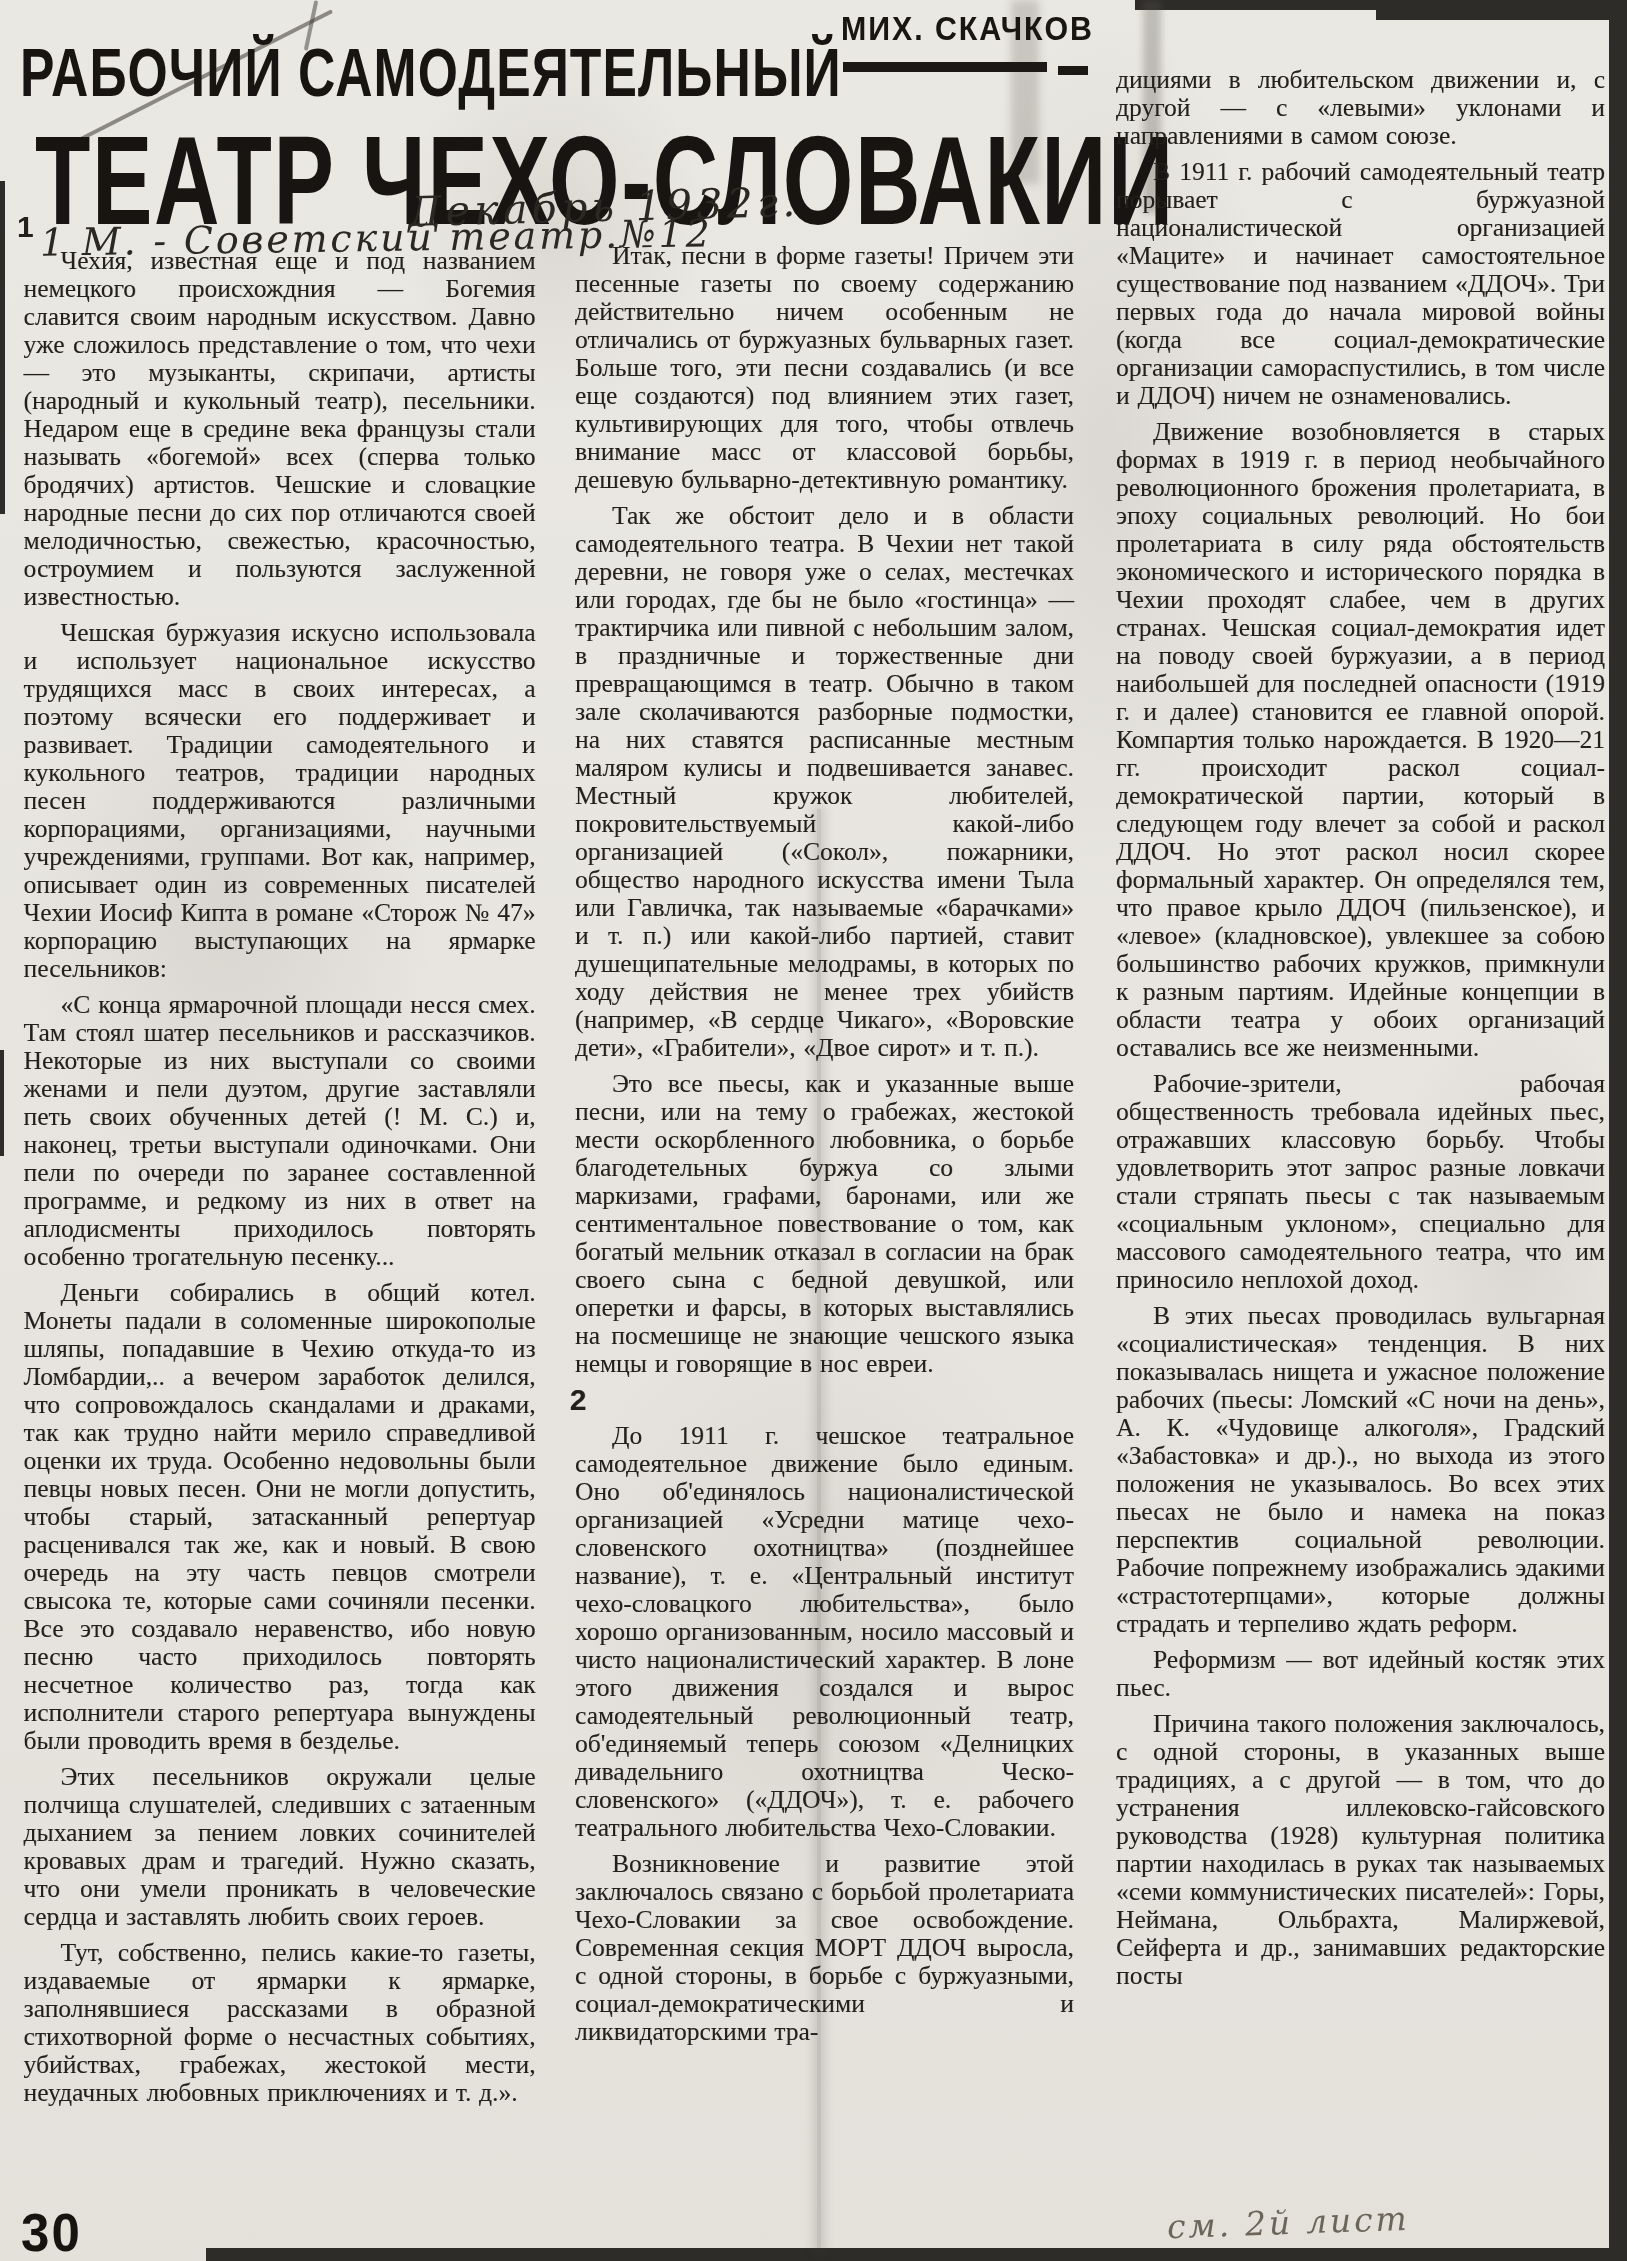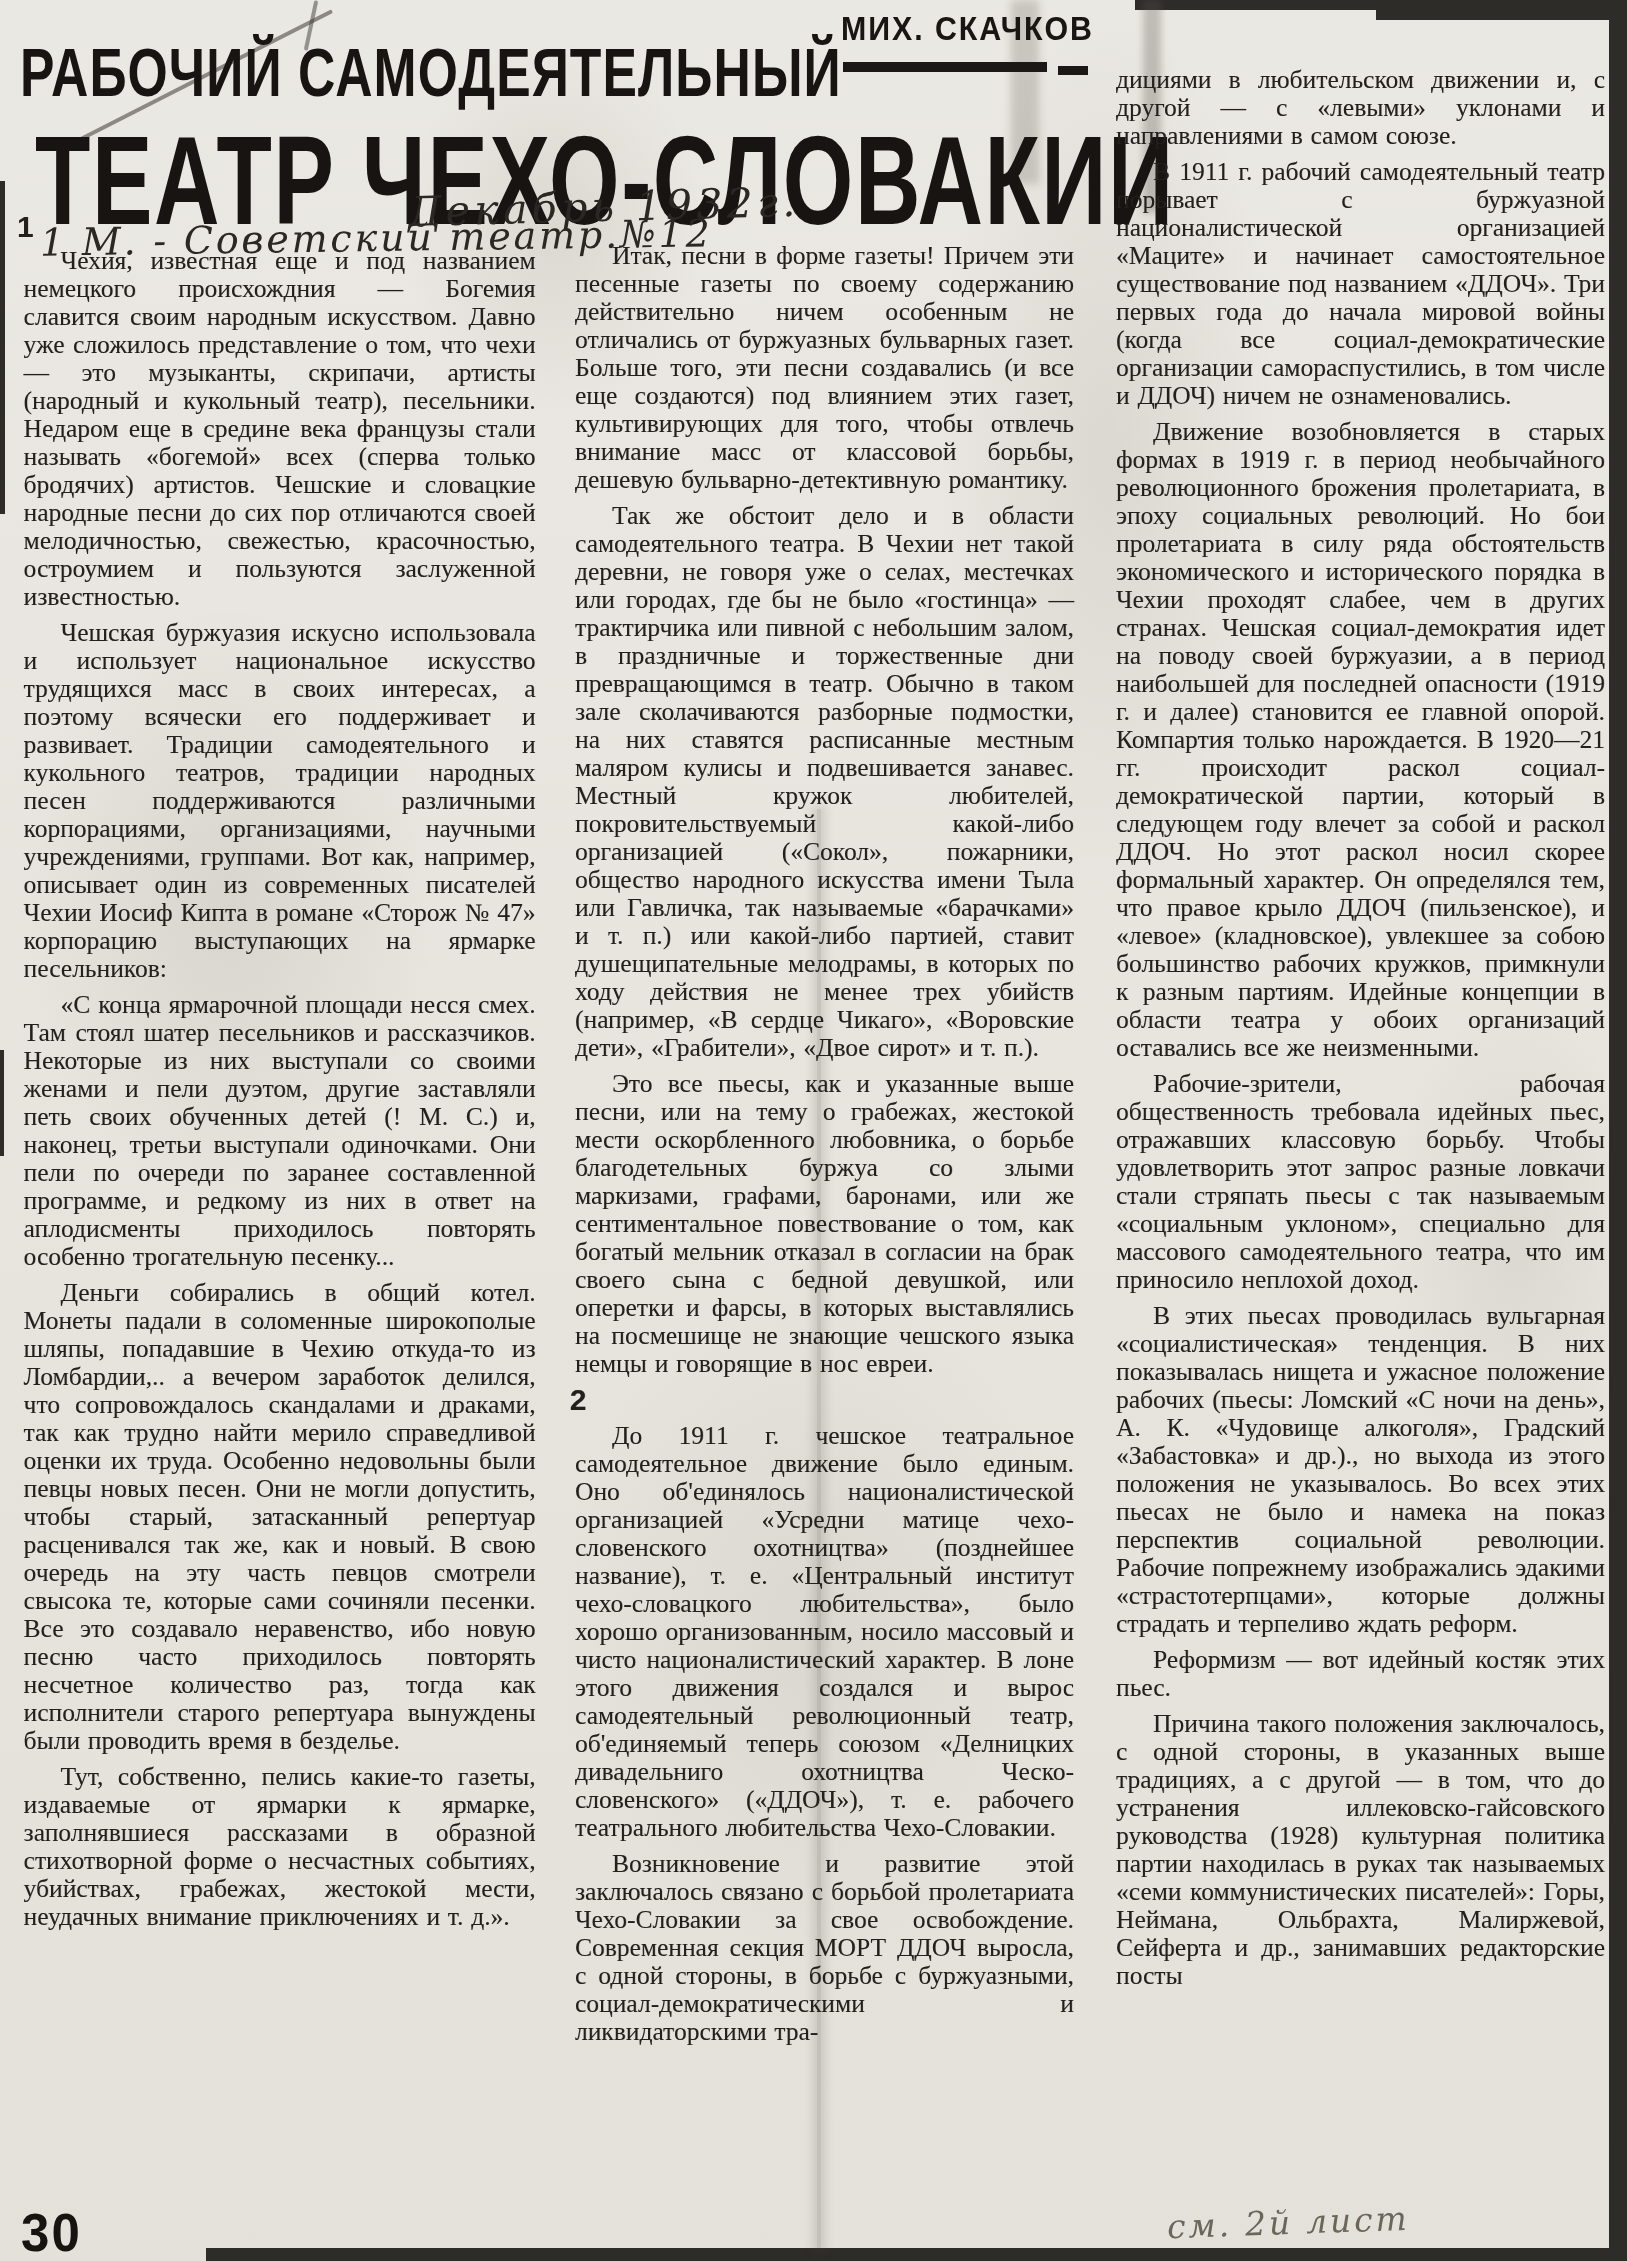--- a/index.html
+++ b/index.html
@@ -113,21 +113,22 @@
   <div class="hw hw-date">Декабрь 1932г.</div>
   <div class="hw hw-source">1 М. - Советский театр.№12</div>
 
   <div class="sec-1">1</div>
 
   <div class="col col-1">
     <p>Чехия, известная еще и под названием немецкого происхождния — Богемия славится своим народным искусством. Давно уже сложилось представление о том, что чехи — это музыканты, скрипачи, артисты (народный и кукольный театр), песельники. Недаром еще в средине века французы стали называть «богемой» всех (сперва только бродячих) артистов. Чешские и словацкие народные песни до сих пор отличаются своей мелодичностью, свежестью, красочностью, остроумием и пользуются заслуженной известностью.</p>
     <p>Чешская буржуазия искусно использовала и использует национальное искусство трудящихся масс в своих интересах, а поэтому всячески его поддерживает и развивает. Традиции самодеятельного и кукольного театров, традиции народных песен поддерживаются различными корпорациями, организациями, научными учреждениями, группами. Вот как, например, описывает один из современных писателей Чехии Иосиф Кипта в романе «Сторож № 47» корпорацию выступающих на ярмарке песельников:</p>
     <p>«С конца ярмарочной площади несся смех. Там стоял шатер песельников и рассказчиков. Некоторые из них выступали со своими женами и пели дуэтом, другие заставляли петь своих обученных детей (! М. С.) и, наконец, третьи выступали одиночками. Они пели по очереди по заранее составленной программе, и редкому из них в ответ на аплодисменты приходилось повторять особенно трогательную песенку...</p>
     <p>Деньги собирались в общий котел. Монеты падали в соломенные широкополые шляпы, попадавшие в Чехию откуда-то из Ломбардии,.. а вечером заработок делился, что сопровождалось скандалами и драками, так как трудно найти мерило справедливой оценки их труда. Особенно недовольны были певцы новых песен. Они не могли допустить, чтобы старый, затасканный репертуар расценивался так же, как и новый. В свою очередь на эту часть певцов смотрели свысока те, которые сами сочиняли песенки. Все это создавало неравенство, ибо новую песню часто приходилось повторять несчетное количество раз, тогда как исполнители старого репертуара вынуждены были проводить время в безделье.</p>
-    <p>Тут, собственно, пелись какие-то газеты, издаваемые от ярмарки к ярмарке, заполнявшиеся рассказами в образной стихотворной форме о несчастных событиях, убийствах, грабежах, жестокой мести, неудачных внимание приключениях и т. д.».</p>
+    <p>Этих песельников окружали целые полчища слушателей, следивших с затаенным дыханием за пением ловких сочинителей кровавых драм и трагедий. Нужно сказать, что они умели проникать в человеческие сердца и заставлять любить своих героев.</p>
+    <p>Тут, собственно, пелись какие-то газеты, издаваемые от ярмарки к ярмарке, заполнявшиеся рассказами в образной стихотворной форме о несчастных событиях, убийствах, грабежах, жестокой мести, неудачных любовных приключениях и т. д.».</p>
   </div>
 
   <div class="col col-2">
     <p>Итак, песни в форме газеты! Причем эти песенные газеты по своему содержанию действительно ничем особенным не отличались от буржуазных бульварных газет. Больше того, эти песни создавались (и все еще создаются) под влиянием этих газет, культивирующих для того, чтобы отвлечь внимание масс от классовой борьбы, дешевую бульварно-детективную романтику.</p>
     <p>Так же обстоит дело и в области самодеятельного театра. В Чехии нет такой деревни, не говоря уже о селах, местечках или городах, где бы не было «гостинца» — трактирчика или пивной с небольшим залом, в праздничные и торжественные дни превращающимся в театр. Обычно в таком зале сколачиваются разборные подмостки, на них ставятся расписанные местным маляром кулисы и подвешивается занавес. Местный кружок любителей, покровительствуемый какой-либо организацией («Сокол», пожарники, общество народного искусства имени Тыла или Гавличка, так называемые «барачками» и т. п.) или какой-либо партией, ставит душещипательные мелодрамы, в которых по ходу действия не менее трех убийств (например, «В сердце Чикаго», «Воровские дети», «Грабители», «Двое сирот» и т. п.).</p>
     <p>Это все пьесы, как и указанные выше песни, или на тему о грабежах, жестокой мести оскорбленного любовника, о борьбе благодетельных буржуа со злыми маркизами, графами, баронами, или же сентиментальное повествование о том, как богатый мельник отказал в согласии на брак своего сына с бедной девушкой, или оперетки и фарсы, в которых выставлялись на посмешище не знающие чешского языка немцы и говорящие в нос евреи.</p>
     <div class="sec-marker">2</div>
     <p>До 1911 г. чешское театральное самодеятельное движение было единым. Оно об'единялось националистической организацией «Усредни матице чехо-словенского охотництва» (позднейшее название), т. е. «Центральный институт чехо-словацкого любительства», было хорошо организованным, носило массовый и чисто националистический характер. В лоне этого движения создался и вырос самодеятельный революционный театр, об'единяемый теперь союзом «Делницких дивадельниго охотництва Ческо-словенского» («ДДОЧ»), т. е. рабочего театрального любительства Чехо-Словакии.</p>
     <p>Возникновение и развитие этой заключалось связано с борьбой пролетариата Чехо-Словакии за свое освобождение. Современная секция МОРТ ДДОЧ выросла, с одной стороны, в борьбе с буржуазными, социал-демократическими и ликвидаторскими тра-</p>
   </div>

